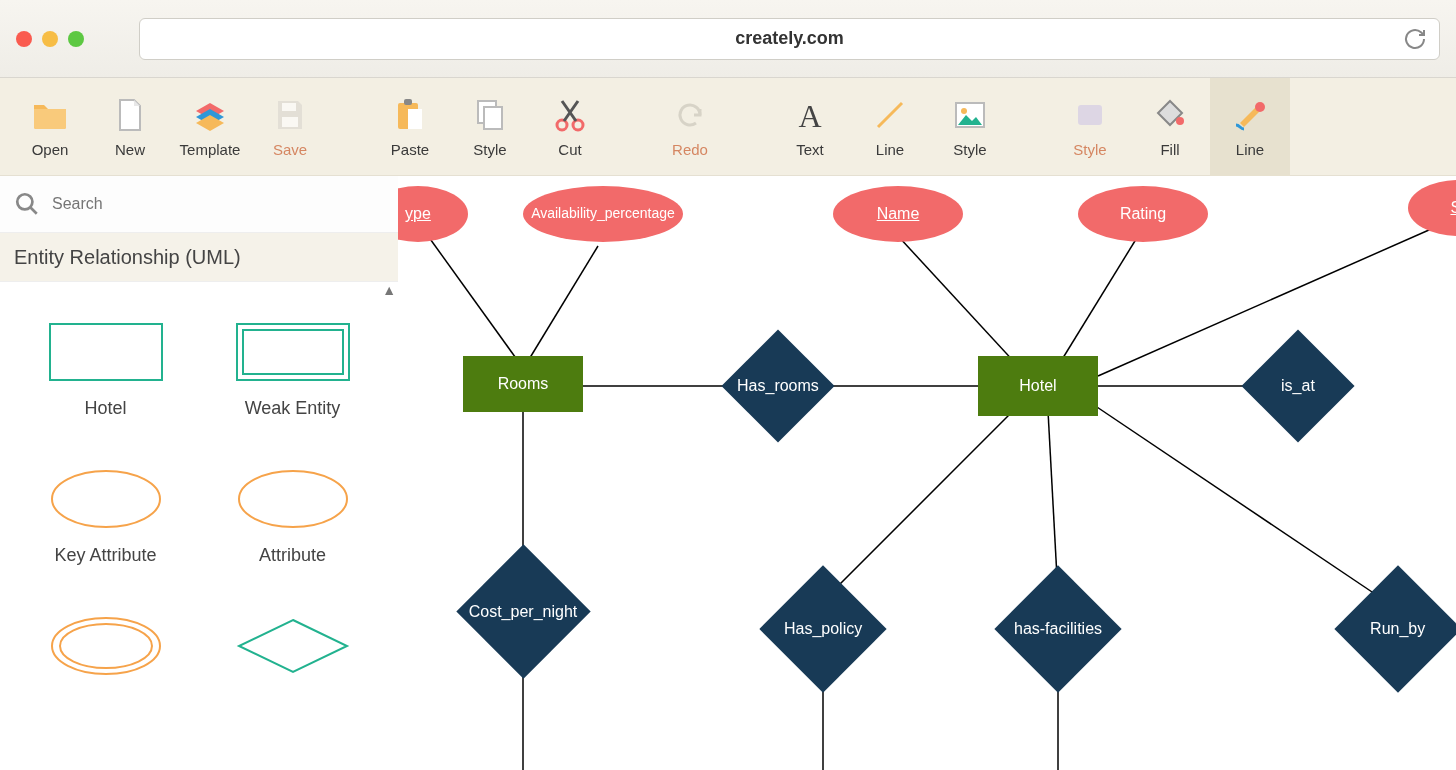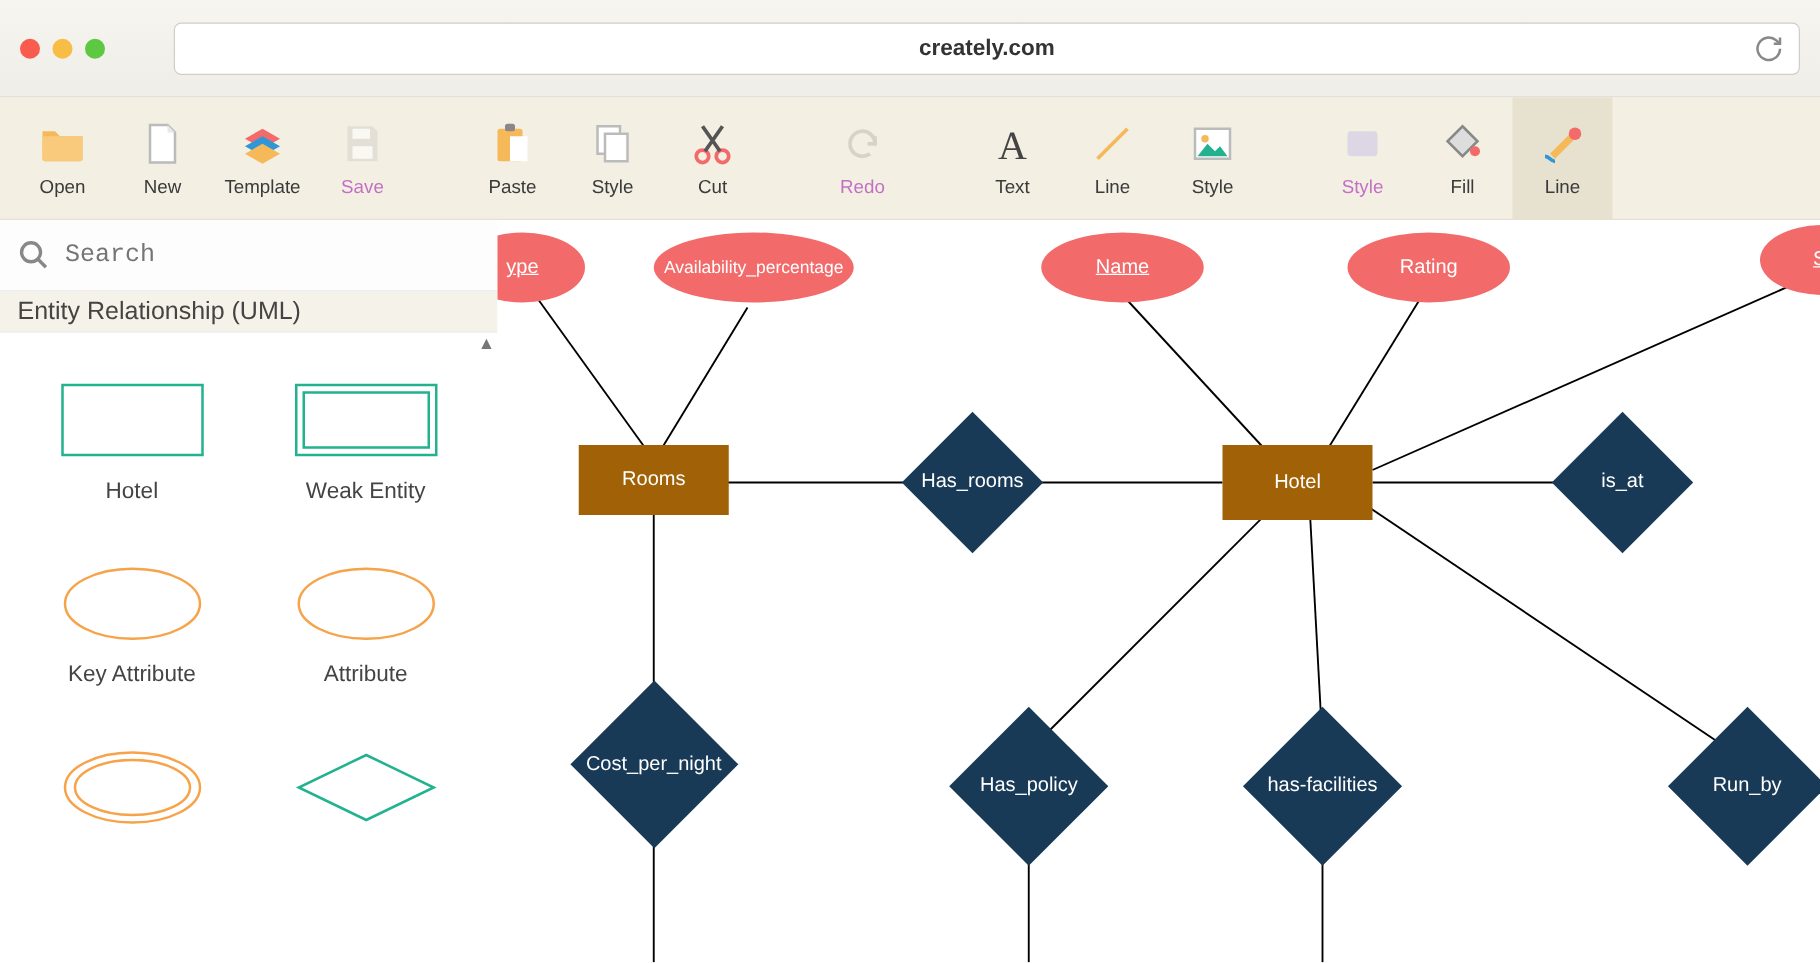--- a/index.html
+++ b/index.html
@@ -15,40 +15,40 @@
 .addr-bar { flex: 1; height: 42px; background: #fff; border: 1px solid #d0cec7; border-radius: 6px; display: flex; align-items: center; justify-content: center; position: relative; margin-left: 37px; }
 .addr-text { font-size: 18px; font-weight: 600; color: #333; }
 .reload-btn { position: absolute; right: 12px; width: 24px; height: 24px; }
 
 
 .toolbar { height: 98px; background: #f3efe3; border-bottom: 1px solid #e5e0d2; display: flex; align-items: center; padding: 0 10px; }
 .tool { width: 80px; height: 98px; display: flex; flex-direction: column; align-items: center; justify-content: center; gap: 6px; cursor: pointer; }
 .tool.active { background: #e7e1cf; }
 .tool.disabled { opacity: .6; cursor: default; }
 .tool-label { font-size: 15px; color: #3a3a3a; }
-.tool.disabled .tool-label { color: #a21caf; }
+.tool.disabled .tool-label { color: #c2410c; }
 .tool-icon { width: 40px; height: 40px; display: flex; align-items: center; justify-content: center; }
 .tool-sep { width: 40px; }
 
 
 .main { display: flex; height: 594px; }
 .sidebar { width: 398px; background: #fff; display: flex; flex-direction: column; }
 .search-row { height: 56px; display: flex; align-items: center; padding: 0 14px; gap: 12px; background: #fdfdfd; }
 .search-icon { width: 26px; height: 26px; }
-.search-input { flex: 1; border: none; font-size: 20px; color: #a21caf; outline: none; background: transparent; font-family: Liberation Mono, monospace; }
-.panel-title { height: 34px; display: flex; align-items: center; padding: 0 14px; font-size: 20px; color: #444; background: #f5f2e9; border-top: 1px solid #eee; border-bottom: 1px solid #eee; }
+.search-input { flex: 1; border: none; font-size: 16px; color: #a21caf; outline: none; background: transparent; }
+.panel-title { height: 50px; display: flex; align-items: center; padding: 0 14px; font-size: 20px; color: #444; background: #f5f2e9; border-top: 1px solid #eee; border-bottom: 1px solid #eee; }
 .shape-grid { flex: 1; padding: 18px 12px; display: grid; grid-template-columns: 1fr 1fr; gap: 8px 0; align-content: start; overflow-y: auto; position: relative; }
 .shape-item { display: flex; flex-direction: column; align-items: center; gap: 14px; padding: 20px 0; cursor: pointer; }
 .shape-preview { width: 120px; height: 64px; }
 .shape-name { font-size: 18px; color: #444; }
 .scroll-arrow { position: absolute; top: 0; right: 2px; color: #777; font-size: 14px; }
 
 .canvas { flex: 1; background: #fff; position: relative; overflow: hidden; }
 .er-node { position: absolute; display: flex; align-items: center; justify-content: center; font-size: 16px; color: #fff; }
-.entity-shape { background: #a16207; align-items: center; }
+.entity-shape { background: #4d7c0f; align-items: center; }
 .diamond-shape { background: #183a56; transform: rotate(45deg); }
 .diamond-shape span { transform: rotate(-45deg); white-space: nowrap; display:block; }
 .ellipse-shape { background: #f26a6a; border-radius: 50%; text-align: center; line-height: 1.1; }
 .ellipse-shape.key span { text-decoration: underline; }
 svg.edges { position: absolute; top:0; left:0; width:100%; height:100%; pointer-events:none; }
 </style>
 </head>
 <body>
 
 <div class="browser-chrome">

